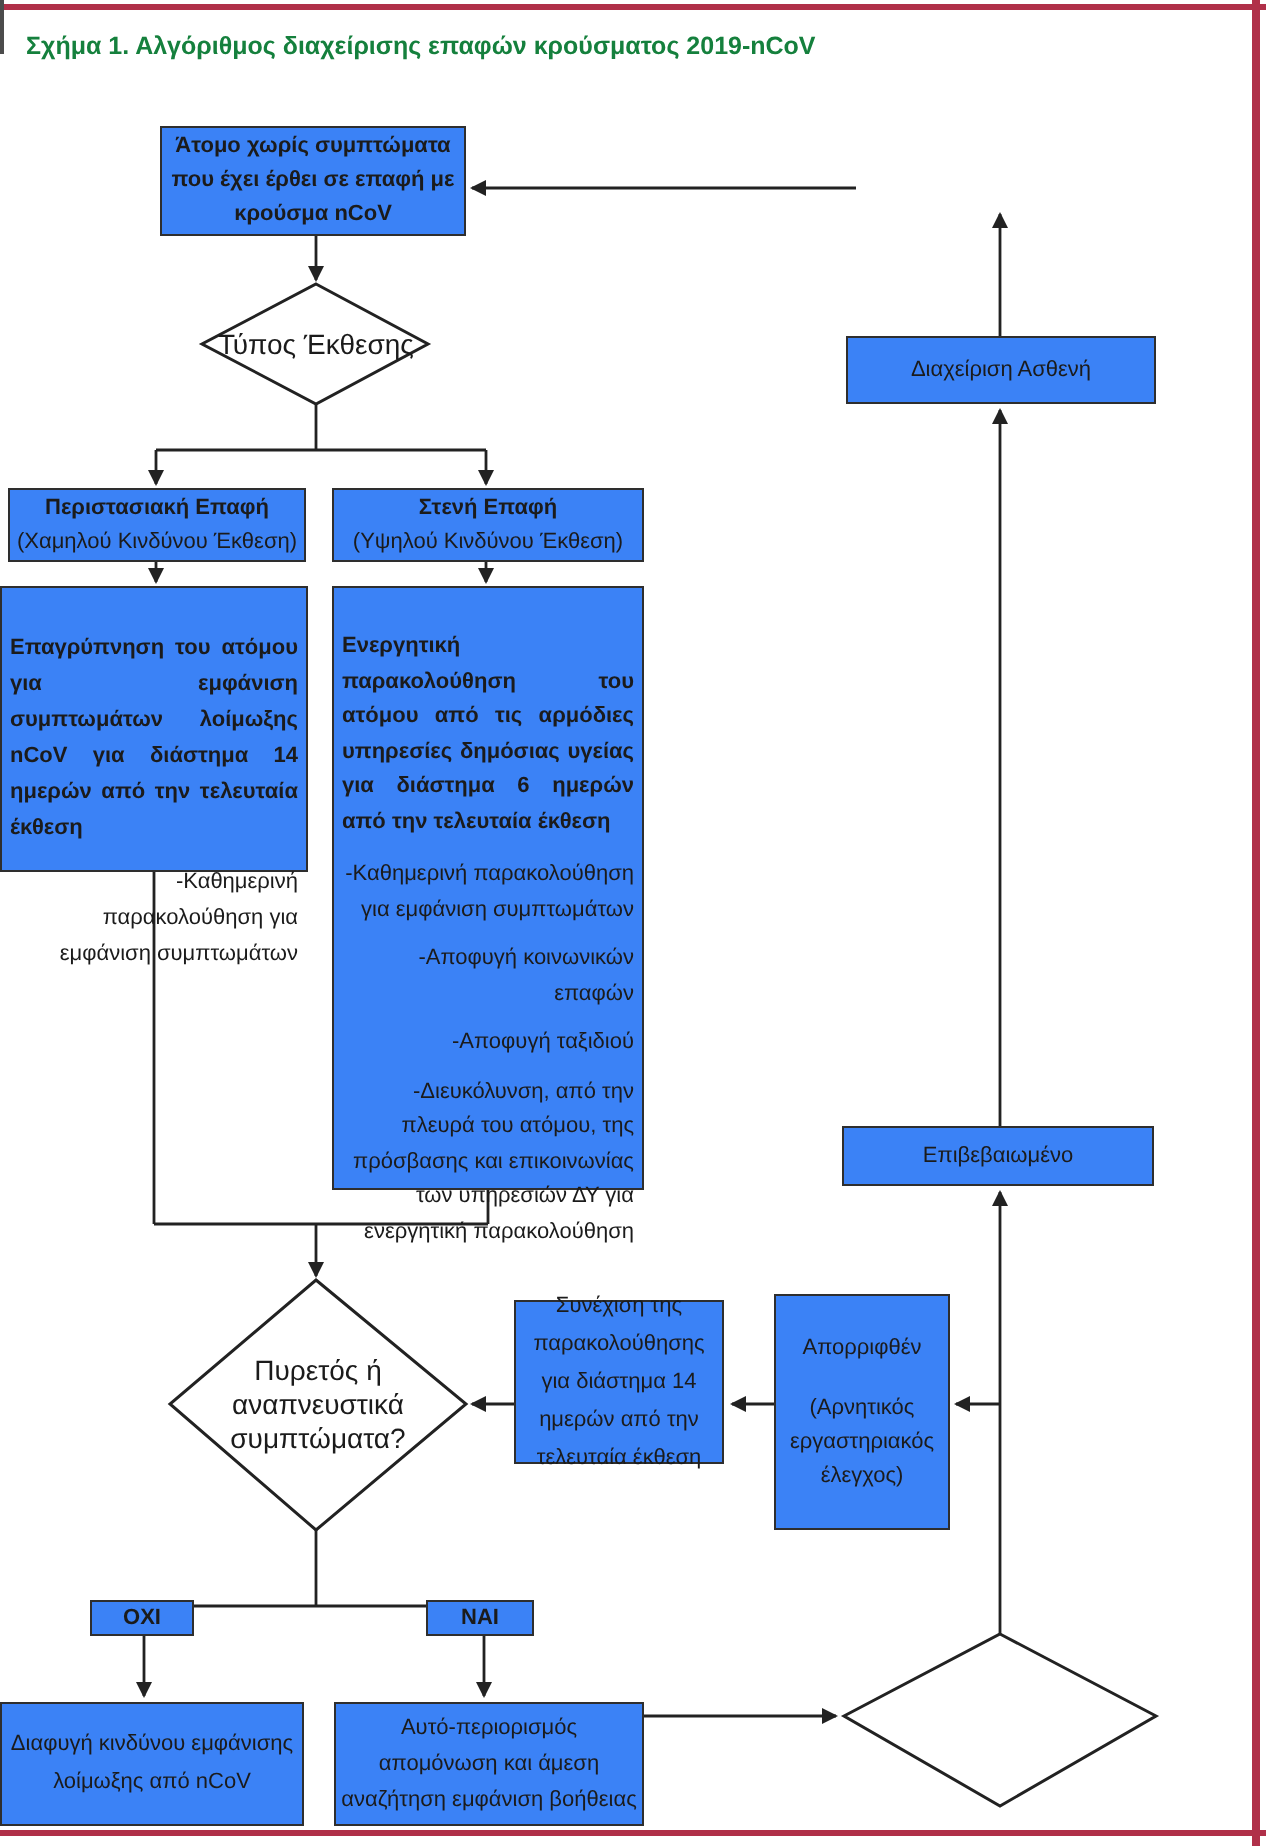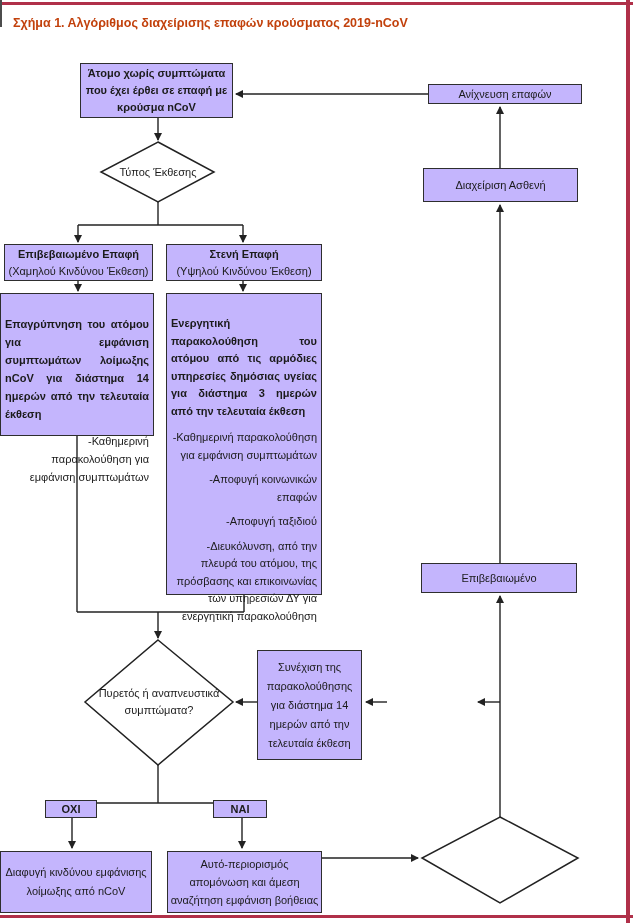--- a/index.html
+++ b/index.html
@@ -6,53 +6,53 @@
   .canvas{
     position:relative;width:633px;height:923px;background:#fff;overflow:hidden;
     font-family:"Liberation Sans","DejaVu Sans",sans-serif;color:var(--text,#1b1b1b);
   }
   .frame-top{position:absolute;left:0;top:2px;width:633px;height:3px;background:var(--frame-red,#b03049);}
   .frame-right{position:absolute;left:626px;top:0;width:4px;height:923px;background:var(--frame-red,#b03049);}
   .frame-bottom{position:absolute;left:0;top:915px;width:633px;height:3px;background:var(--frame-red,#b03049);}
   .edge-mark{position:absolute;left:0;top:0;width:2px;height:27px;background:#4c4c4c;}
   .title{
     position:absolute;left:13px;top:16px;width:600px;margin:0;
-    font-size:12.5px;font-weight:bold;color:#c2410c;
+    font-size:12.5px;font-weight:bold;color:#15803d;
   }
   svg.connectors{position:absolute;left:0;top:0;z-index:1;}
   svg.connectors line{stroke:var(--line,#222);stroke-width:1.4;}
   svg.connectors polygon.diamond{stroke:var(--line,#222);stroke-width:1.5;fill:#fff;}
   svg.connectors marker polygon{fill:var(--line,#222);stroke:none;}
   .node{
-    position:absolute;z-index:2;background:#c4b5fd;border:1.5px solid #2e2e2e;
+    position:absolute;z-index:2;background:#3b82f6;border:1.5px solid #2e2e2e;
     box-sizing:border-box;font-size:11px;line-height:15px;
   }
   .cc{display:flex;flex-direction:column;align-items:center;justify-content:center;text-align:center;}
   .bold{font-weight:bold;}
   .start-node{left:80px;top:63px;width:153px;height:55px;font-weight:bold;line-height:17px;padding:1px 2px;}
   .tracing-node{left:428px;top:84px;width:154px;height:20px;}
   .patient-node{left:423px;top:168px;width:155px;height:34px;}
   .branch-left{left:4px;top:244px;width:149px;height:37px;line-height:16.5px;}
   .branch-right{left:166px;top:244px;width:156px;height:37px;line-height:16.5px;text-align:center;}
   .detail{padding:20px 4px;line-height:18px;}
   .detail-left{left:0;top:293px;width:154px;height:143px;}
   .detail-right{left:166px;top:293px;width:156px;height:302px;line-height:17.5px;}
   .detail p{margin:2px 0 0 0;text-align:right;}
   .detail p.main{margin:1px 0 9px 0;font-weight:bold;text-align:justify;}
   .detail p.item{margin:0 0 7px 0;}
   .confirmed-node{left:421px;top:563px;width:156px;height:30px;}
-  .continue-node{left:257px;top:650px;width:105px;height:110px;line-height:19px;padding:2px;}
+  .continue-node{left:257px;top:650px;width:105px;height:82px;line-height:19px;padding:2px;}
   .discarded-node{left:387px;top:647px;width:88px;height:118px;line-height:17px;padding:2px;}
   .discarded-node .gap{margin-top:13px;}
   .no-node{left:45px;top:800px;width:52px;height:18px;font-weight:bold;}
   .yes-node{left:213px;top:800px;width:54px;height:18px;font-weight:bold;}
   .outcome-no{left:0;top:851px;width:152px;height:62px;line-height:19px;padding:2px;}
   .outcome-yes{left:167px;top:851px;width:155px;height:62px;line-height:18px;padding:2px;}
   .dlabel{position:absolute;z-index:2;display:flex;align-items:center;justify-content:center;
-    text-align:center;font-size:11px;line-height:16px;color:var(--text,#1b1b1b);}
+    text-align:center;font-size:14px;line-height:16px;color:var(--text,#1b1b1b);}
   .dlabel-exposure{left:103px;top:155px;width:110px;height:34px;}
   .dlabel-symptoms{left:97px;top:675px;width:124px;height:54px;line-height:17px;}
   .dlabel-lab{left:438px;top:841px;width:124px;height:34px;}
 </style>
 </head>
 <body>
 
 <div class="canvas">
 
   <div class="frame-top"></div>
@@ -105,55 +105,58 @@
 
     <line x1="322" y1="858" x2="418" y2="858" marker-end="url(#ah)"></line>
 
     <polygon class="diamond" points="158,142 214,172 158,202 101,172"></polygon>
     <polygon class="diamond" points="158,640 233,702 158,765 85,702"></polygon>
     <polygon class="diamond" points="500,817 578,858 500,903 422,858"></polygon>
   </svg>
 
   <div class="node cc start-node">Άτομο χωρίς συμπτώματα που έχει έρθει σε επαφή με κρούσμα nCoV</div>
 
-  <div class="node cc tracing-node">Ανίχνευση επαφών</div>
 
   <div class="node cc patient-node">Διαχείριση Ασθενή</div>
 
   <div class="dlabel dlabel-exposure">Τύπος Έκθεσης</div>
 
   <div class="node cc branch-left">
-    <div class="bold">Επιβεβαιωμένο Επαφή</div>
+    <div class="bold">Περιστασιακή Επαφή</div>
     <div>(Χαμηλού Κινδύνου Έκθεση)</div>
   </div>
 
   <div class="node cc branch-right">
     <div class="bold">Στενή Επαφή</div>
     <div>(Υψηλού Κινδύνου Έκθεση)</div>
   </div>
 
   <div class="node detail detail-left">
     <p class="main">Επαγρύπνηση του ατόμου για εμφάνιση συμπτωμάτων λοίμωξης nCoV για διάστημα 14 ημερών από την τελευταία έκθεση</p>
     <p class="item">-Καθημερινή παρακολούθηση για εμφάνιση συμπτωμάτων</p>
   </div>
 
   <div class="node detail detail-right">
-    <p class="main">Ενεργητική παρακολούθηση του ατόμου από τις αρμόδιες υπηρεσίες δημόσιας υγείας για διάστημα 3 ημερών από την τελευταία έκθεση</p>
+    <p class="main">Ενεργητική παρακολούθηση του ατόμου από τις αρμόδιες υπηρεσίες δημόσιας υγείας για διάστημα 6 ημερών από την τελευταία έκθεση</p>
     <p class="item">-Καθημερινή παρακολούθηση για εμφάνιση συμπτωμάτων</p>
     <p class="item">-Αποφυγή κοινωνικών επαφών</p>
     <p class="item">-Αποφυγή ταξιδιού</p>
     <p class="item">-Διευκόλυνση, από την πλευρά του ατόμου, της πρόσβασης και επικοινωνίας των υπηρεσιών ΔΥ για ενεργητική παρακολούθηση</p>
   </div>
 
   <div class="node cc confirmed-node">Επιβεβαιωμένο</div>
 
   <div class="dlabel dlabel-symptoms">Πυρετός ή αναπνευστικά συμπτώματα?</div>
 
   <div class="node cc continue-node">Συνέχιση της παρακολούθησης για διάστημα 14 ημερών από την τελευταία έκθεση</div>
 
+  <div class="node cc discarded-node">
+    <div>Απορριφθέν</div>
+    <div class="gap">(Αρνητικός εργαστηριακός έλεγχος)</div>
+  </div>
 
   <div class="node cc no-node">ΟΧΙ</div>
 
   <div class="node cc yes-node">ΝΑΙ</div>
 
   <div class="node cc outcome-no">Διαφυγή κινδύνου εμφάνισης λοίμωξης από nCoV</div>
 
   <div class="node cc outcome-yes">Αυτό-περιορισμός απομόνωση και άμεση αναζήτηση εμφάνιση βοήθειας</div>
 
 

